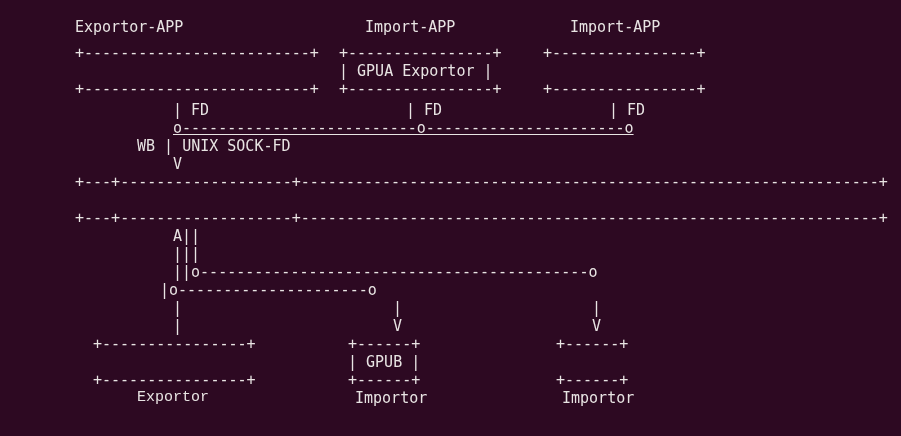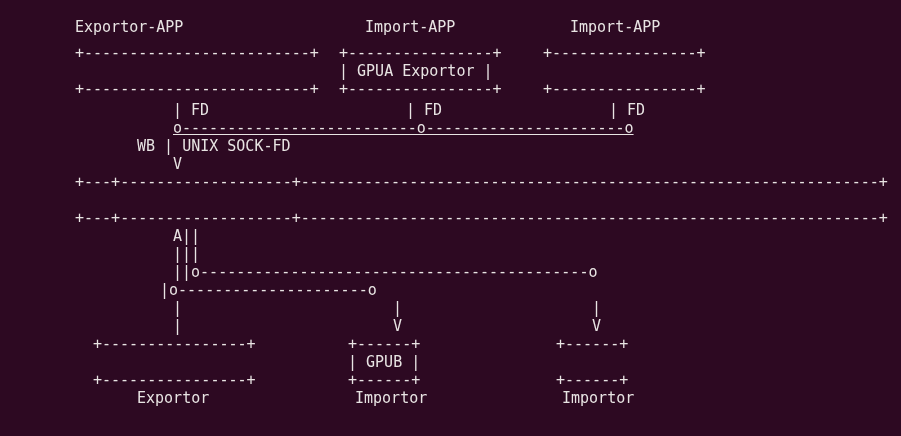--- a/index.html
+++ b/index.html
@@ -83,17 +83,17 @@
   <div class="art-line" style="position:absolute; left:93px; top:331px;">+----------------+</div>
   <div class="art-line" style="position:absolute; left:348px; top:331px;">+------+</div>
   <div class="art-line" style="position:absolute; left:556px; top:331px;">+------+</div>
 
   <div class="art-line" style="position:absolute; left:348px; top:349px;">|&nbsp;<span>GPUB</span>&nbsp;|</div>
 
   <div class="art-line" style="position:absolute; left:93px; top:367px;">+----------------+</div>
   <div class="art-line" style="position:absolute; left:348px; top:367px;">+------+</div>
   <div class="art-line" style="position:absolute; left:556px; top:367px;">+------+</div>
 
-  <div class="art-line" style="position:absolute; left:137px; top:385px;">Exportor</div>
+  <div class="art-line" style="position:absolute; left:137px; top:385px;font-family:Liberation Mono, monospace;">Exportor</div>
   <div class="art-line" style="position:absolute; left:355px; top:385px;">Importor</div>
   <div class="art-line" style="position:absolute; left:562px; top:385px;">Importor</div>
 
 </div>
 
 </body></html>

